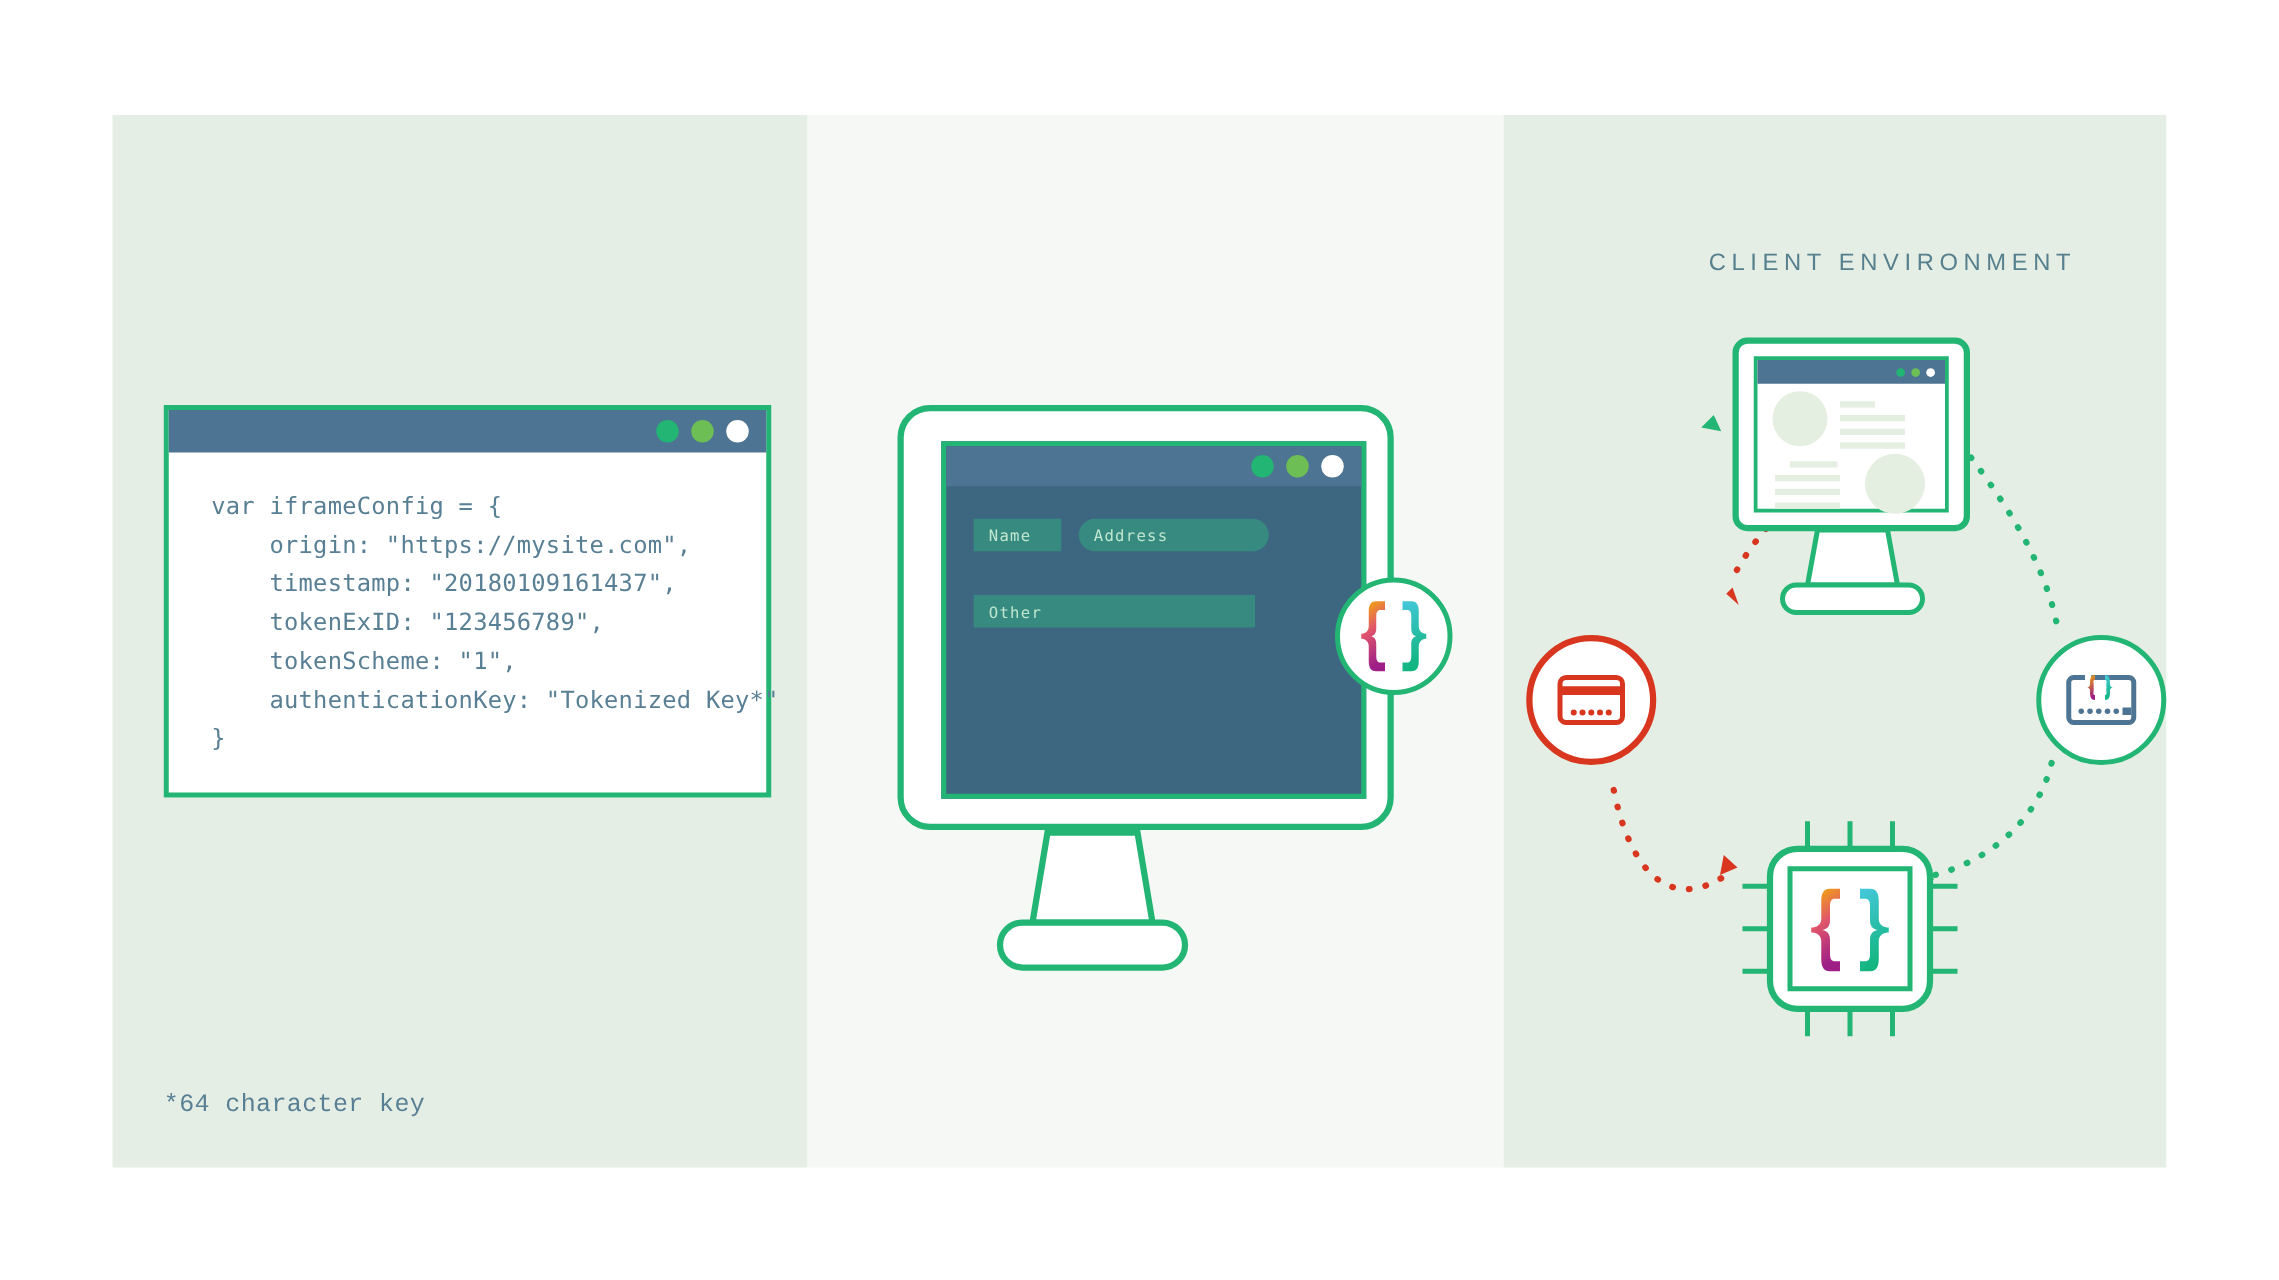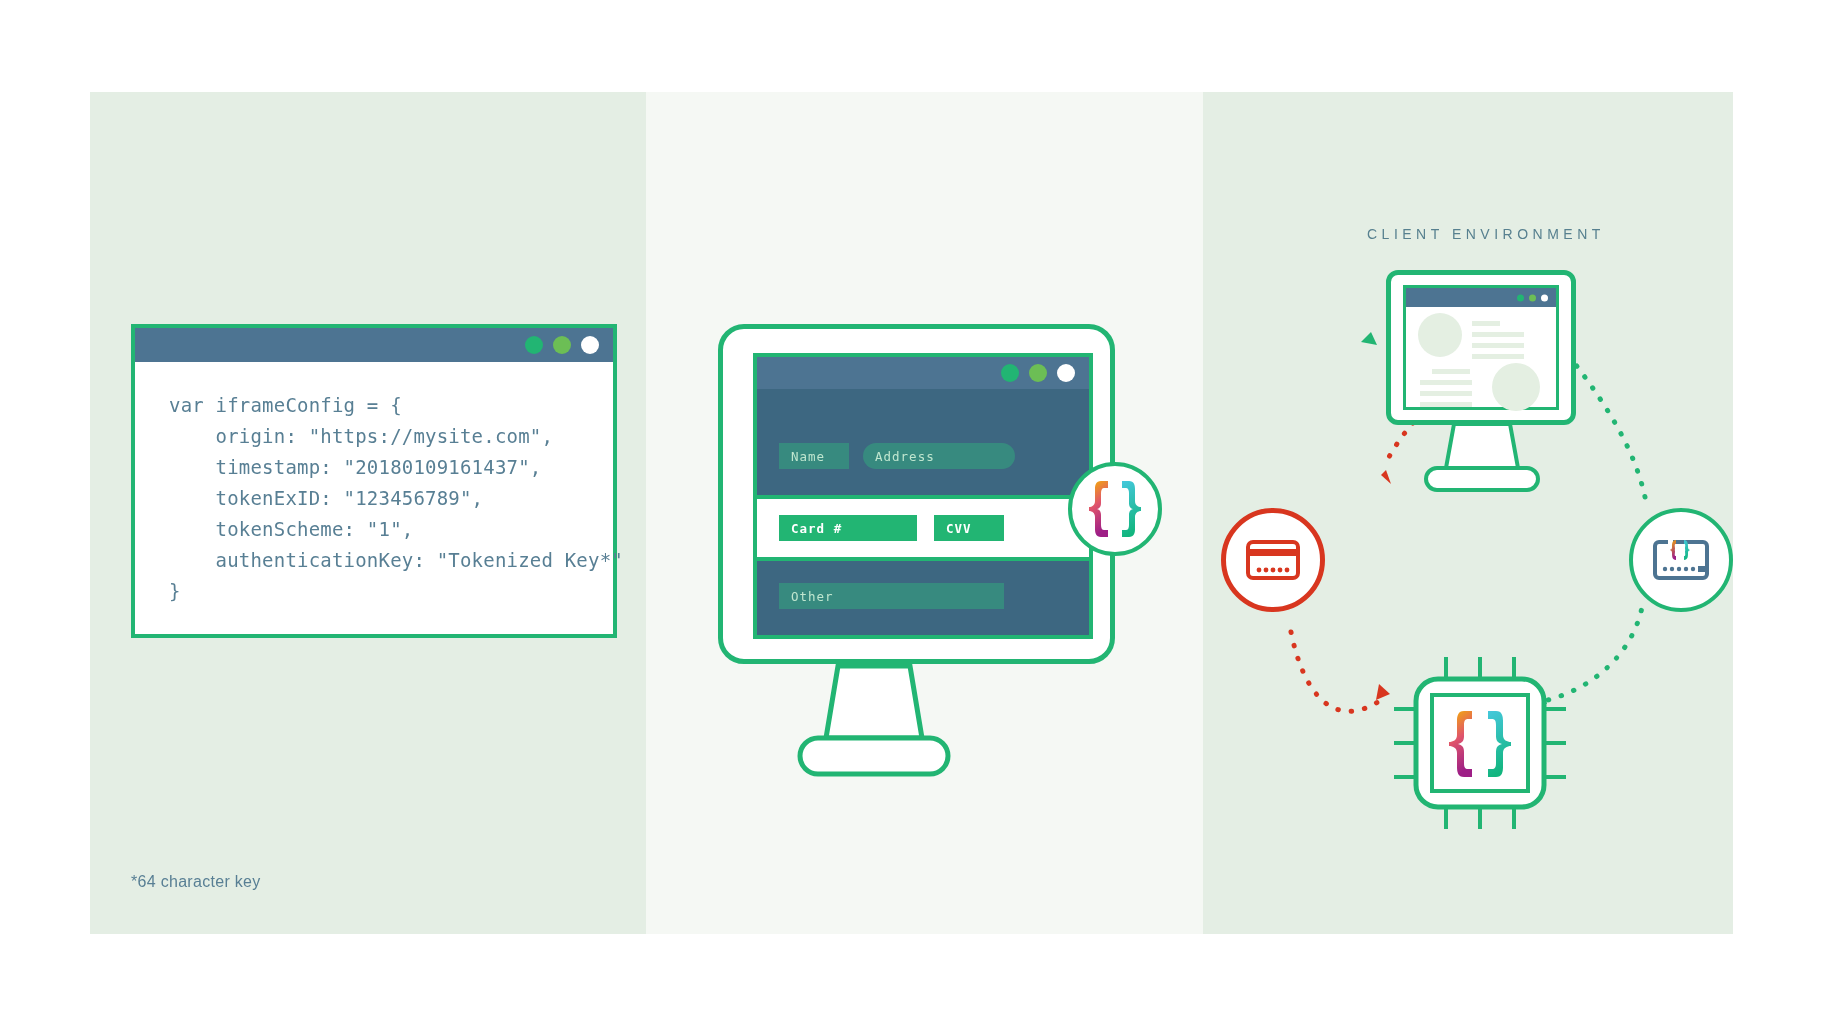--- a/index.html
+++ b/index.html
@@ -25,50 +25,50 @@
   .dot.d1{background:#22b573;}
   .dot.d2{background:#6cbe55;}
   .dot.d3{background:#ffffff;}
   #code-body{padding:28px 0 0 0;}
   .code-line{
     font-family:"DejaVu Sans Mono", monospace;
     font-size:19px;line-height:31px;color:#587f94;
     white-space:pre;padding-left:34px;letter-spacing:.2px;
   }
   #footnote{position:absolute;left:131px;top:873px;
-    font-family:Liberation Sans, sans-serif;font-size:16px;color:#587f94;
+    font-family:Liberation Mono, monospace;font-size:20px;color:#587f94;
     letter-spacing:.3px;}
 
   
   #form-monitor{position:absolute;left:718px;top:324px;width:397px;height:340px;
      border:5px solid #22b573;border-radius:26px;background:#ffffff;box-sizing:border-box;}
   #browser{position:absolute;left:30px;top:24px;width:340px;height:286px;
      border:4px solid #22b573;box-sizing:border-box;background:#3d6781;}
   #browser-titlebar{height:32px;background:#4d7492;position:relative;}
   .field{background:#378a7f;color:#bfe6cf;font-family:"DejaVu Sans Mono", monospace;
      font-size:12.5px;display:flex;align-items:center;padding-left:12px;letter-spacing:1px;
      box-sizing:border-box;height:26px;}
-  #row-identity{padding:26px 0 26px 22px;display:flex;gap:14px;margin-top:28px;}
+  #row-identity{padding:26px 0 13px 22px;display:flex;gap:14px;}
   #f-name{width:70px;}
   #f-address{width:152px;border-radius:13px;}
   #row-card{background:#ffffff;border-top:4px solid #22b573;border-bottom:4px solid #22b573;
      padding:16px 0 16px 22px;display:flex;gap:17px;}
   .field.green{background:#22b573;color:#ffffff;font-weight:bold;height:26px;}
   #f-card{width:138px;}
   #f-cvv{width:70px;}
   #row-other{padding:22px 4px 26px 22px;}
   #f-other{width:225px;}
   .neck-svg{position:absolute;left:800px;top:660px;}
   
   #brace-badge{position:absolute;left:1068px;top:462px;width:94px;height:94px;
      border-radius:50%;background:#ffffff;border:4px solid #22b573;
      display:flex;align-items:center;justify-content:center;box-sizing:border-box;z-index:5;}
 
   
-  #client-title{position:absolute;left:1367px;top:226px;font-size:14px;color:#57808f;
+  #client-title{position:absolute;left:1367px;top:200px;font-size:19px;color:#57808f;
      letter-spacing:4.5px;font-family:"Liberation Sans", sans-serif;}
   #client-monitor{position:absolute;left:1386px;top:270px;width:190px;height:155px;
      border:5px solid #22b573;border-radius:12px;background:#ffffff;box-sizing:border-box;}
   #cm-browser{position:absolute;left:12px;top:10px;right:12px;bottom:10px;
      border:3px solid #22b573;background:#ffffff;box-sizing:border-box;}
   #cm-titlebar{height:19px;background:#4d7492;position:relative;}
   .dot-s{width:7px;height:7px;border-radius:50%;}
   #card-circle{position:absolute;left:1221px;top:508px;width:104px;height:104px;
      border-radius:50%;background:#ffffff;border:5px solid #d8361f;
      display:flex;align-items:center;justify-content:center;box-sizing:border-box;}
@@ -118,24 +118,20 @@
       <div id="browser-titlebar">
         <div class="dots">
           <span class="dot d1"></span>
           <span class="dot d2"></span>
           <span class="dot d3"></span>
         </div>
       </div>
       <div id="row-identity">
         <div class="field" id="f-name">Name</div>
         <div class="field" id="f-address">Address</div>
-      </div>
-      <div id="row-card">
-        <div class="field green" id="f-card">Card #</div>
-        <div class="field green" id="f-cvv">CVV</div>
       </div>
       <div id="row-other">
         <div class="field" id="f-other">Other</div>
       </div>
     </div>
   </div>
 
   <div id="brace-badge">
     <svg width="58" height="64" viewBox="0 0 58 64">
       <defs>

